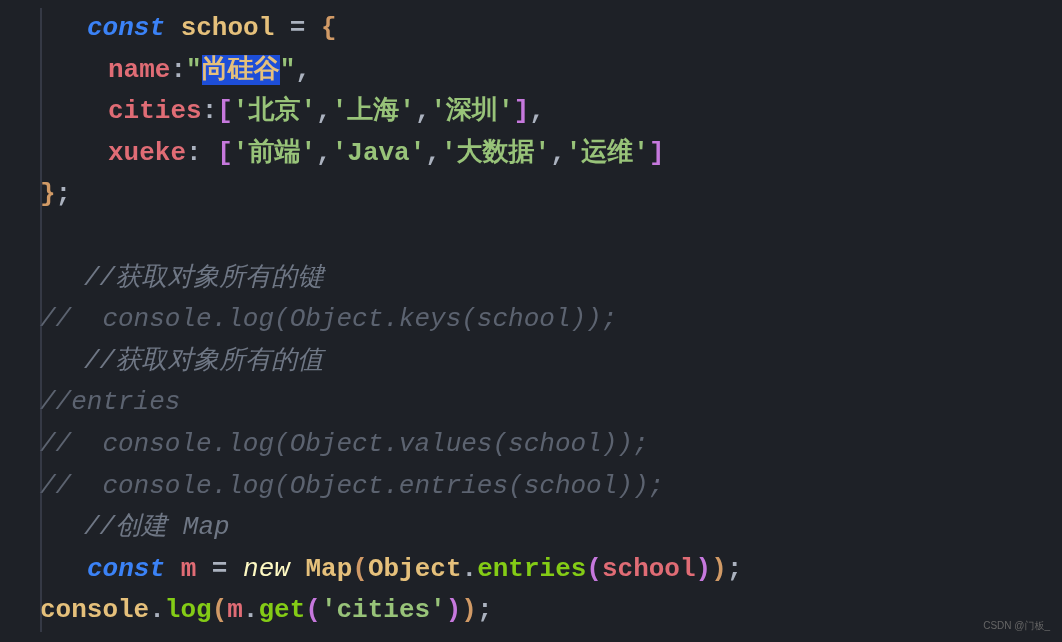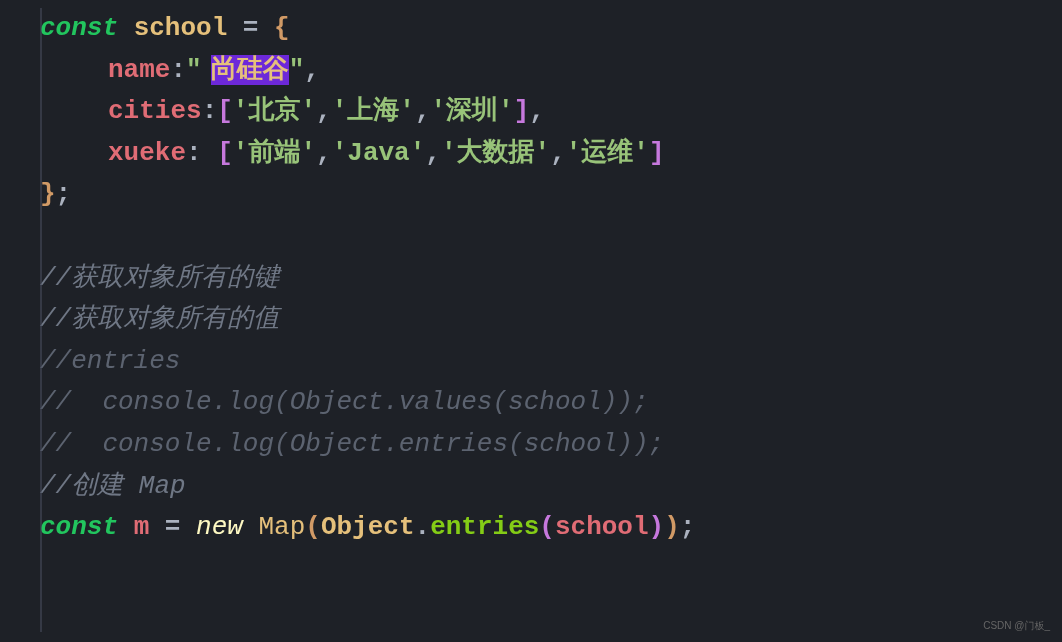--- a/index.html
+++ b/index.html
@@ -21,35 +21,35 @@
     }
     .code-container {
       padding-left: 40px;
     }
     .line {
       white-space: pre;
       font-weight: 500;
     }
     .indent1 { padding-left: 68px; }
     
-    .kw { color: #22c55e; font-style: italic; font-weight: bold; }
+    .kw { color: #3b82f6; font-style: italic; font-weight: bold; margin-left: 47px; }
     .var { color: #e5c07b; font-weight: bold; }
     .varobj { color: #e06c75; font-weight: bold; }
     .prop { color: #e06c75; font-weight: bold; }
     .punct { color: #abb2bf; font-weight: bold; }
     .brace { color: #d19a66; font-weight: bold; }
     .brace2 { color: #c678dd; font-weight: bold; }
     .str { color: #98c379; font-weight: bold; }
-    .hlstr { background-color: #6d28d9; color: #e5c07b; margin-left: 9px; }
+    .hlstr { background-color: #1d4ed8; color: #e5c07b; }
     .comment { color: #5c6370; font-style: italic; font-weight: 500; }
-    .commentcn { color: #6f7785; font-style: italic; }
+    .commentcn { color: #6f7785; font-style: italic; padding-left: 44px; }
     .obj { color: #e5c07b; font-weight: bold; }
     .method { color: #84cc16; font-weight: bold; }
     .new { color: #fef9c3; font-style: italic; font-weight: normal; }
-    .class { color: #e5c07b; font-weight: normal; }
+    .class { color: #e5c07b; font-weight: bold; }
     .cursor-line {
       position: absolute;
       left: 40px;
       top: 8px;
       bottom: 10px;
       width: 2px;
       background: #4b5263;
       opacity: 0.5;
     }
     .watermark {
@@ -74,24 +74,26 @@
 
 <div class="line indent1"><span class="prop">cities</span><span class="punct">:</span><span class="brace2">[</span><span class="str">'北京'</span><span class="punct">,</span><span class="str">'上海'</span><span class="punct">,</span><span class="str">'深圳'</span><span class="brace2">]</span><span class="punct">,</span></div>
 
 <div class="line indent1"><span class="prop">xueke</span><span class="punct">: </span><span class="brace2">[</span><span class="str">'前端'</span><span class="punct">,</span><span class="str">'Java'</span><span class="punct">,</span><span class="str">'大数据'</span><span class="punct">,</span><span class="str">'运维'</span><span class="brace2">]</span></div>
 
 <div class="line"><span class="brace">}</span><span class="punct">;</span></div>
 
 <div class="line">&nbsp;</div>
 
 <div class="line"><span class="commentcn">//获取对象所有的键</span></div>
+<div class="line"><span class="comment">//  console.log(Object.keys(school));</span></div>
 <div class="line"><span class="commentcn">//获取对象所有的值</span></div>
 <div class="line"><span class="comment">//entries</span></div>
 <div class="line"><span class="comment">//  console.log(Object.values(school));</span></div>
 <div class="line"><span class="comment">//  console.log(Object.entries(school));</span></div>
 <div class="line"><span class="commentcn">//创建 Map</span></div>
 
 <div class="line"><span class="kw">const</span> <span class="varobj">m</span><span class="punct"> = </span><span class="new">new</span> <span class="class">Map</span><span class="brace">(</span><span class="obj">Object</span><span class="punct">.</span><span class="method">entries</span><span class="brace2">(</span><span class="varobj">school</span><span class="brace2">)</span><span class="brace">)</span><span class="punct">;</span></div>
 
+<div class="line"><span class="obj">console</span><span class="punct">.</span><span class="method">log</span><span class="brace">(</span><span class="varobj">m</span><span class="punct">.</span><span class="method">get</span><span class="brace2">(</span><span class="str">'cities'</span><span class="brace2">)</span><span class="brace">)</span><span class="punct">;</span></div>
 
 </div>
 
 <div class="watermark">CSDN @门板_</div>
 
 </body></html>

